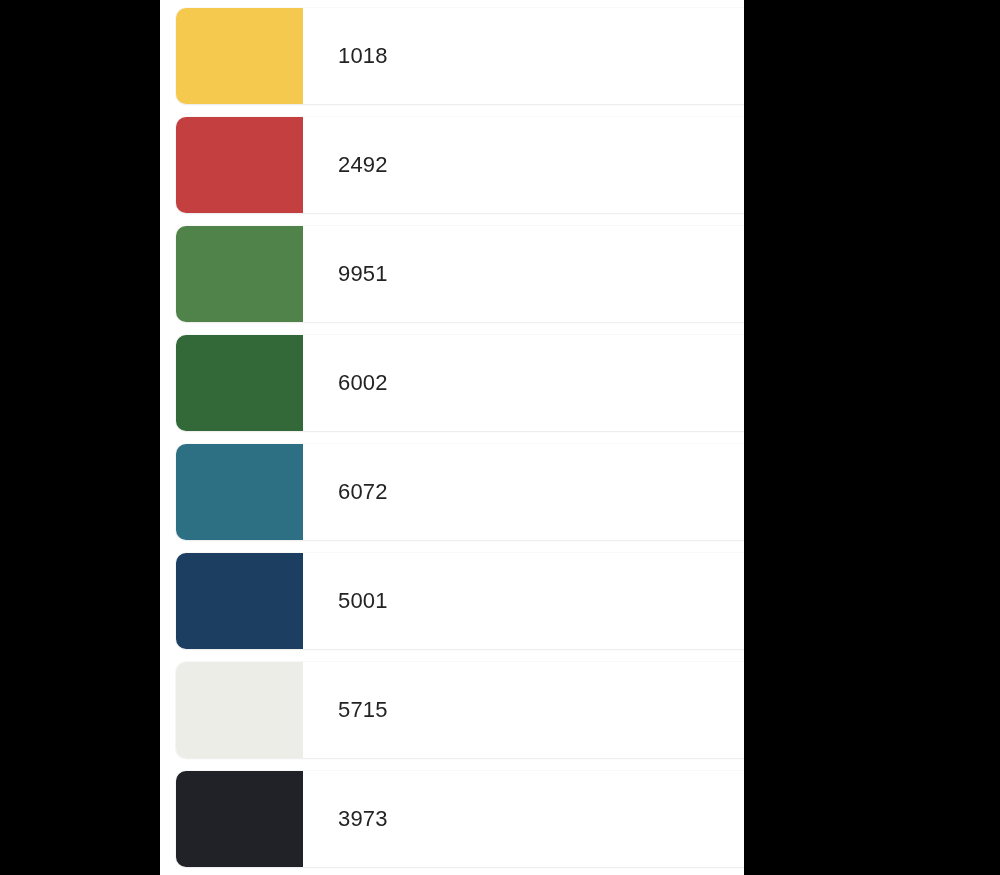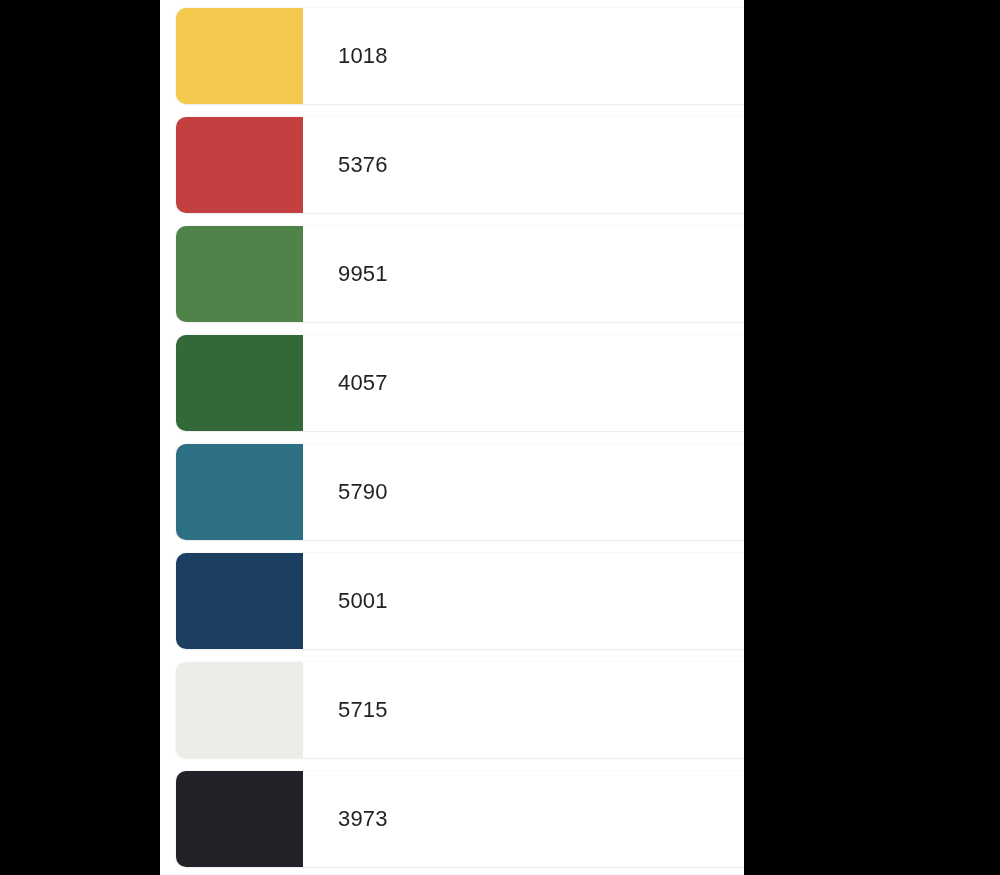--- a/index.html
+++ b/index.html
@@ -106,39 +106,39 @@
     <div id="swatch-list">
         <div class="swatch-card">
           <div class="swatch-color" style="background-color: rgb(245, 201, 78);"></div>
           <div class="swatch-body">
             <span class="swatch-label">1018</span>
           </div>
         </div>
         <div class="swatch-card">
           <div class="swatch-color" style="background-color: rgb(196, 64, 64);"></div>
           <div class="swatch-body">
-            <span class="swatch-label">5376</span>
+            <span class="swatch-label">2492</span>
           </div>
         </div>
         <div class="swatch-card">
           <div class="swatch-color" style="background-color: rgb(79, 131, 73);"></div>
           <div class="swatch-body">
             <span class="swatch-label">9951</span>
           </div>
         </div>
         <div class="swatch-card">
           <div class="swatch-color" style="background-color: rgb(51, 105, 57);"></div>
           <div class="swatch-body">
-            <span class="swatch-label">4057</span>
+            <span class="swatch-label">6002</span>
           </div>
         </div>
         <div class="swatch-card">
           <div class="swatch-color" style="background-color: rgb(46, 112, 131);"></div>
           <div class="swatch-body">
-            <span class="swatch-label">5790</span>
+            <span class="swatch-label">6072</span>
           </div>
         </div>
         <div class="swatch-card">
           <div class="swatch-color" style="background-color: rgb(28, 63, 97);"></div>
           <div class="swatch-body">
             <span class="swatch-label">5001</span>
           </div>
         </div>
         <div class="swatch-card">
           <div class="swatch-color" style="background-color: rgb(237, 237, 232);"></div>

